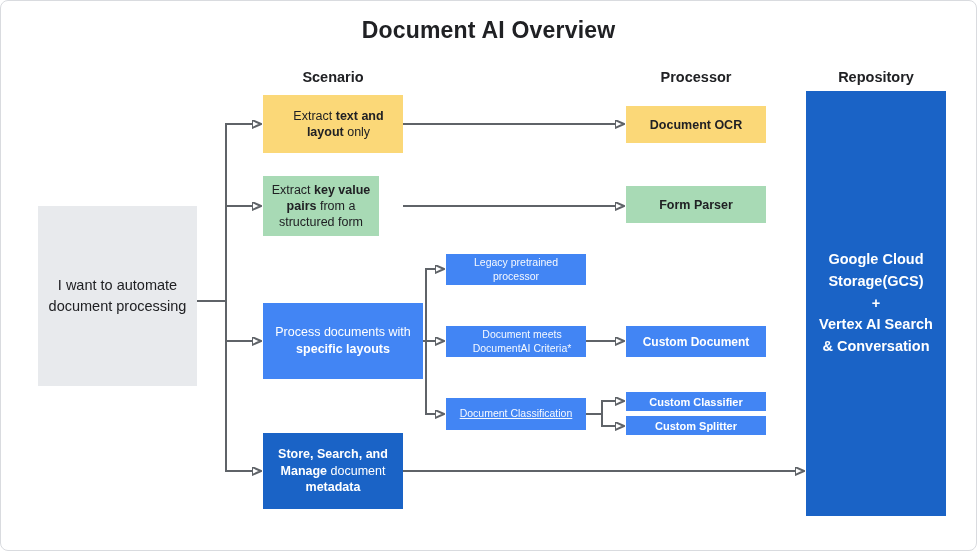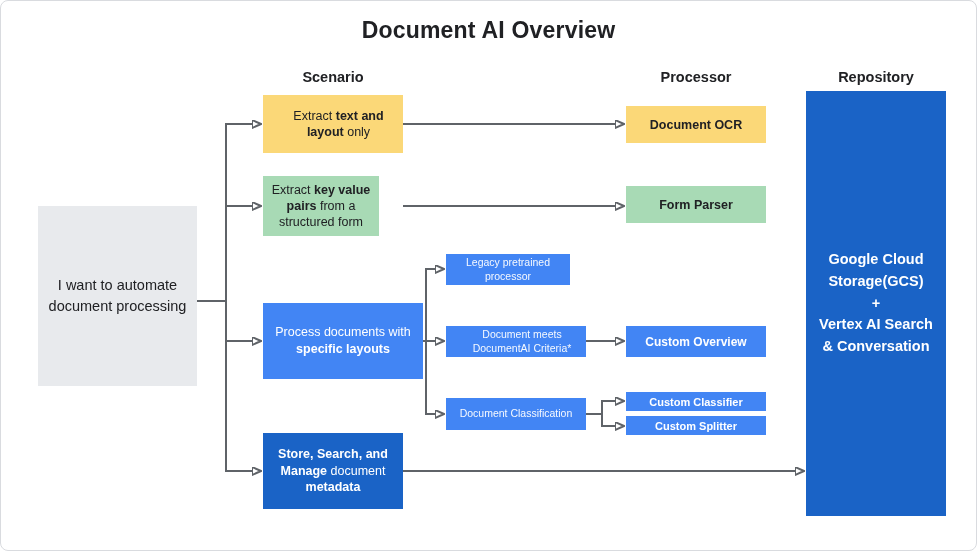--- a/index.html
+++ b/index.html
@@ -35,23 +35,23 @@
     color:var(--ink); font-size:12.5px; line-height:1.3;}
   .s-blue{left:262px; top:302px; width:160px; height:76px; background:var(--blue);
     color:#fff; font-size:12.5px; line-height:1.35;}
   .s-dark{left:262px; top:432px; width:140px; height:76px; background:var(--dark-blue);
     color:#fff; font-size:12.5px; line-height:1.35;}
   .p-ocr{left:625px; top:105px; width:140px; height:37px; background:var(--yellow);
     color:var(--ink); font-size:12.5px; font-weight:bold;}
   .p-form{left:625px; top:185px; width:140px; height:37px; background:var(--green);
     color:var(--ink); font-size:12.5px; font-weight:bold;}
   .i-small{background:var(--blue); color:rgba(255,255,255,.95); font-size:10.5px; line-height:1.3;}
-  .i-legacy{left:445px; top:253px; width:124px; height:31px;}
+  .i-legacy{left:445px; top:253px; width:140px; height:31px;}
   .i-criteria{left:445px; top:325px; width:140px; height:31px;padding-left:20px;}
-  .i-class{left:445px; top:397px; width:140px; height:32px;}
+  .i-class{left:445px; top:397px; width:140px; height:32px;text-decoration:underline;}
   .p-custom{left:625px; top:325px; width:140px; height:31px; background:var(--blue);
     color:#fff; font-size:12px; font-weight:bold;}
   .p-mini{background:var(--blue); color:#fff; font-size:11px; font-weight:bold; padding:2px 0;}
   .p-classifier{left:625px; top:391px; width:140px; height:19px;}
   .p-splitter{left:625px; top:415px; width:140px; height:19px;}
   .repo{left:805px; top:90px; width:140px; height:425px; background:var(--dark-blue);
     color:#fff; font-size:14.5px; font-weight:bold; line-height:1.5;}
   .repo .inner div{margin:0;}
   .b{font-weight:bold;}
   .connectors{position:absolute; left:0; top:0; pointer-events:none;}
@@ -129,21 +129,21 @@
 
   <div class="node p-ocr">
     <span>Document OCR</span>
   </div>
 
   <div class="node p-form">
     <span>Form Parser</span>
   </div>
 
   <div class="node p-custom">
-    <span>Custom Overview</span>
+    <span>Custom Document</span>
   </div>
 
   <div class="node p-mini p-classifier">
     <span>Custom Classifier</span>
   </div>
 
   <div class="node p-mini p-splitter">
     <span>Custom Splitter</span>
   </div>
 

